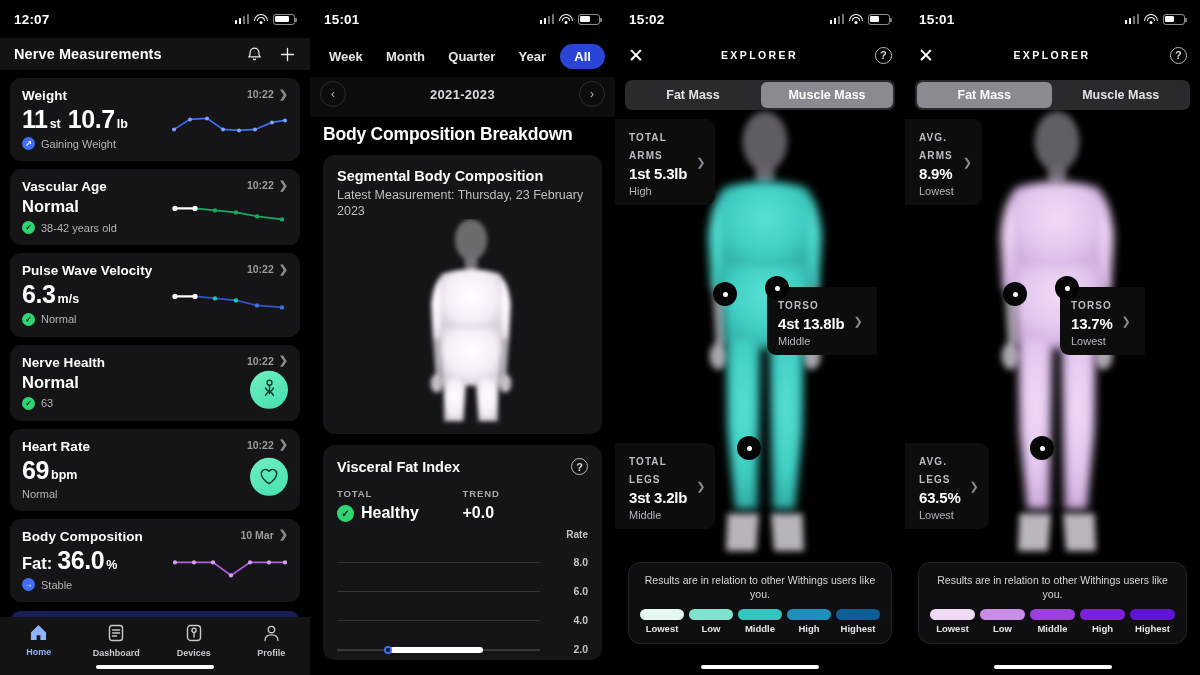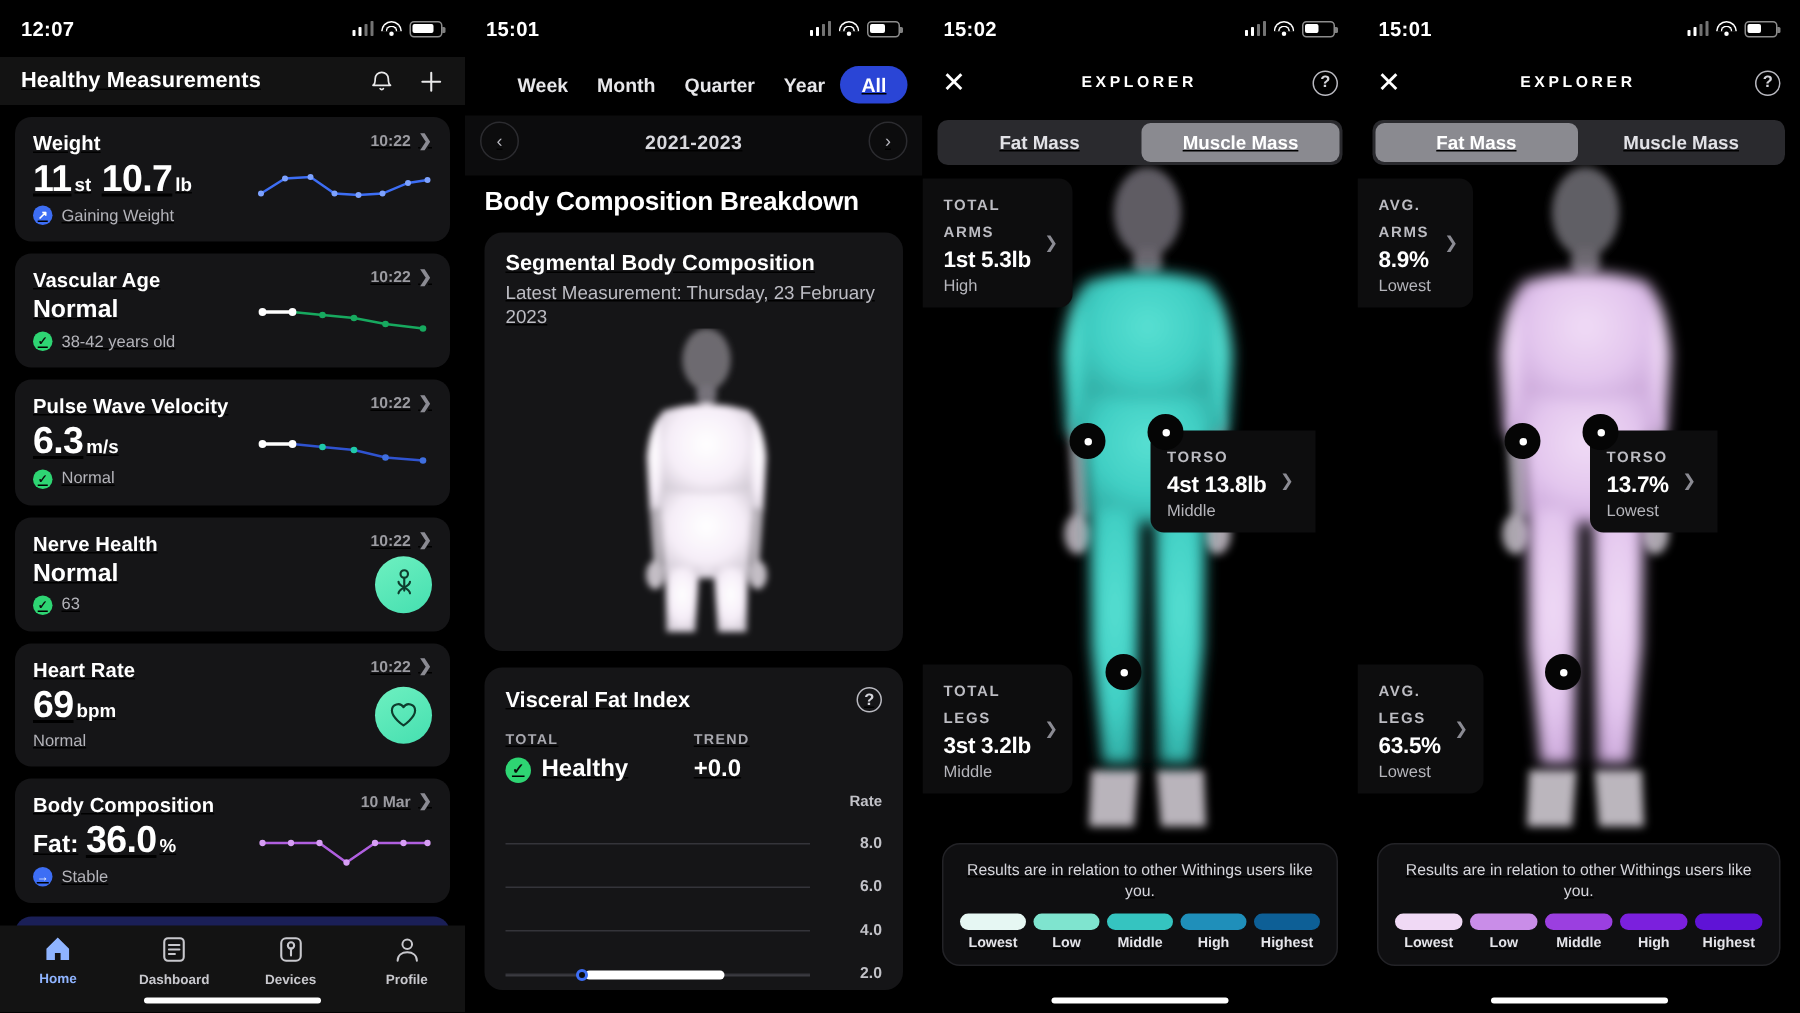--- a/index.html
+++ b/index.html
@@ -3,21 +3,21 @@
 <meta charset="utf-8">
 <style>
   * { box-sizing: border-box; margin: 0; padding: 0; }
   html, body {
     width: 1200px; height: 675px;
     background: #000; overflow: hidden;
     font-family: "Liberation Sans", sans-serif;
     -webkit-font-smoothing: antialiased;
   }
   .screens { display: flex; width: 1200px; height: 675px; }
-  .panel { position: relative; height: 675px; overflow: hidden; background: #000; text-decoration: underline; }
+  .panel { position: relative; height: 675px; overflow: hidden; background: #000; }
   .p1 { width: 310px; }
   .p2 { width: 305px; }
   .p3 { width: 290px; }
   .p4 { width: 295px; }
 
   
   .statusbar {
     height: 38px; display: flex; align-items: center;
     justify-content: space-between; padding: 0 15px 0 14px;
     color: #fff; font-size: 13.5px; font-weight: 700; letter-spacing: .2px;
@@ -85,21 +85,21 @@
     background: #131313; display: flex; align-items: flex-start; padding-top: 7px;
   }
   .tab { flex: 1; display: flex; flex-direction: column; align-items: center; gap: 4px;
     color: #c8c8cd; font-size: 9px; font-weight: 600; }
   .tab.active { color: #8fb4ff; }
   .homebar { position: absolute; bottom: 6px; left: 50%; transform: translateX(-50%);
     width: 118px; height: 4px; background: #fff; border-radius: 3px; }
 
   
   .seg-row { display: flex; align-items: flex-end; justify-content: space-between;
-    padding: 6px 10px 8px 26px; }
+    padding: 6px 10px 8px 10px; }
   .seg { color: #e7e7ea; font-size: 13px; font-weight: 600; padding: 5px 9px; border-radius: 13px; }
   .seg.sel { background: #2a45d6; color: #fff; padding: 5px 14px; }
   .daterow { display: flex; align-items: center; justify-content: space-between;
     padding: 4px 10px 10px 10px; background: #0c0c0d; }
   .navbtn { width: 26px; height: 26px; border-radius: 50%; border: 1px solid #2c2c30;
     color: #b9b9c0; display: flex; align-items: center; justify-content: center; font-size: 12px; }
   .daterange { color: #d9d9de; font-size: 13px; font-weight: 600; letter-spacing: .3px; }
   .p2-h1 { color: #fff; font-size: 17.5px; font-weight: 700; padding: 7px 13px 10px 13px;
     letter-spacing: -.2px; }
   .card2 { background: #151517; border-radius: 12px; margin: 0 13px; padding: 13px 14px 0 14px; }
@@ -180,21 +180,21 @@
             <span></span>
             <span></span>
           </span>
         <span class="batt">
             <b style="width:78%"></b>
           </span>
       </span>
     </div>
 
     <div class="p1-header">
-      <span class="p1-title">Healthy Measurements</span>
+      <span class="p1-title">Nerve Measurements</span>
       <span class="p1-hdr-icons">
         <span class="icon-btn">
           <svg width="15" height="16" viewBox="0 0 20 22" fill="none" stroke="#e9e9ea" stroke-width="1.6">
             <path d="M4 9a6 6 0 0112 0c0 5 2 6 2 6H2s2-1 2-6z" stroke-linejoin="round"></path>
             <path d="M8.5 18a1.8 1.8 0 003 0" stroke-linecap="round"></path>
             </svg>
         </span>
         <span class="icon-btn">
           <svg width="17" height="17" viewBox="0 0 20 20" stroke="#e9e9ea" stroke-width="1.6" stroke-linecap="round">
             <path d="M10 3v14M3 10h14"></path>

